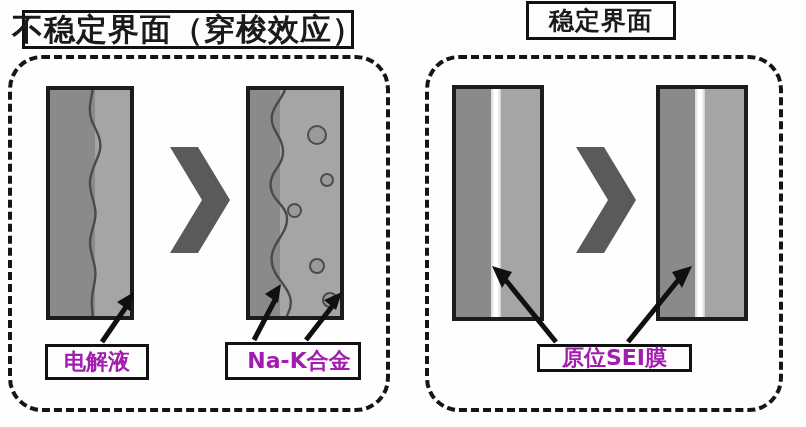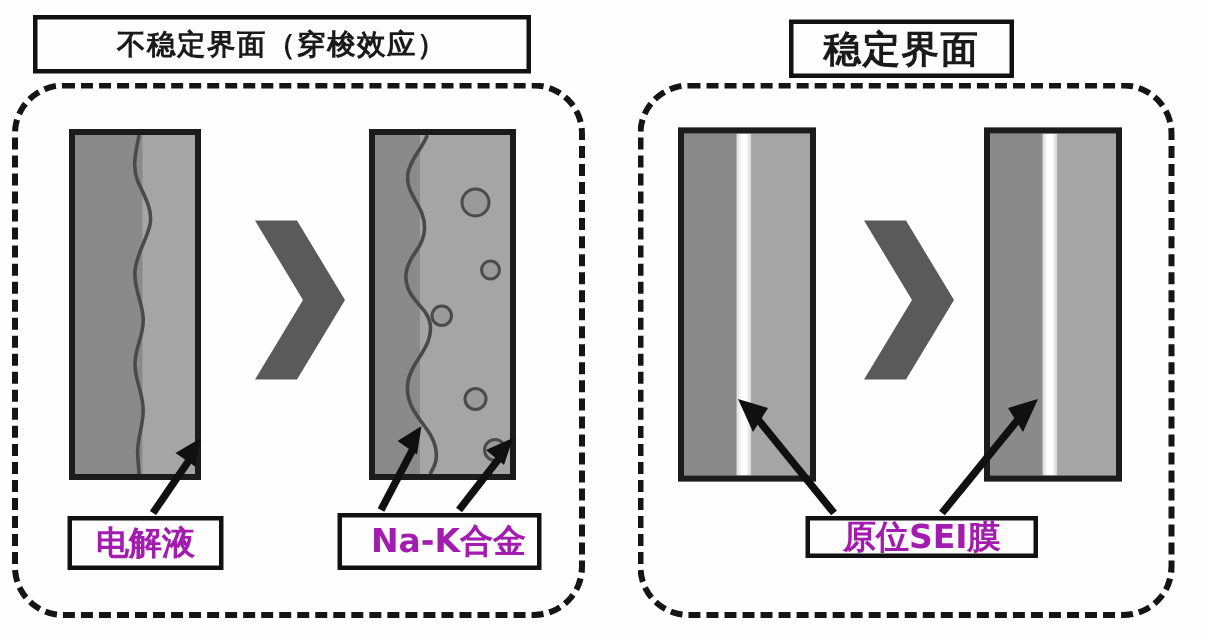--- a/index.html
+++ b/index.html
@@ -19,22 +19,22 @@
     box-sizing:border-box;
     letter-spacing:1px;
   }
   .title-text{
     font-weight:bold;
     color:#1a1a1a;
     white-space:nowrap;
     font-family:"DejaVu Sans","Liberation Sans",sans-serif;
   }
   #title-box-left{left:22px;top:10px;width:332px;height:39px;}
-  #title-box-left .title-text{font-size:19px;}
-  #title-box-right{left:526px;top:13px;width:150px;height:39px;align-items:center;}
+  #title-box-left .title-text{font-size:31px;}
+  #title-box-right{left:526px;top:1px;width:150px;height:39px;align-items:center;}
   #title-box-right .title-text{font-size:25px;}
 
   
   .dashed-group{
     position:absolute;
     border:4px dashed #151515;
     border-radius:34px;
     box-sizing:border-box;
     background:transparent;
   }

